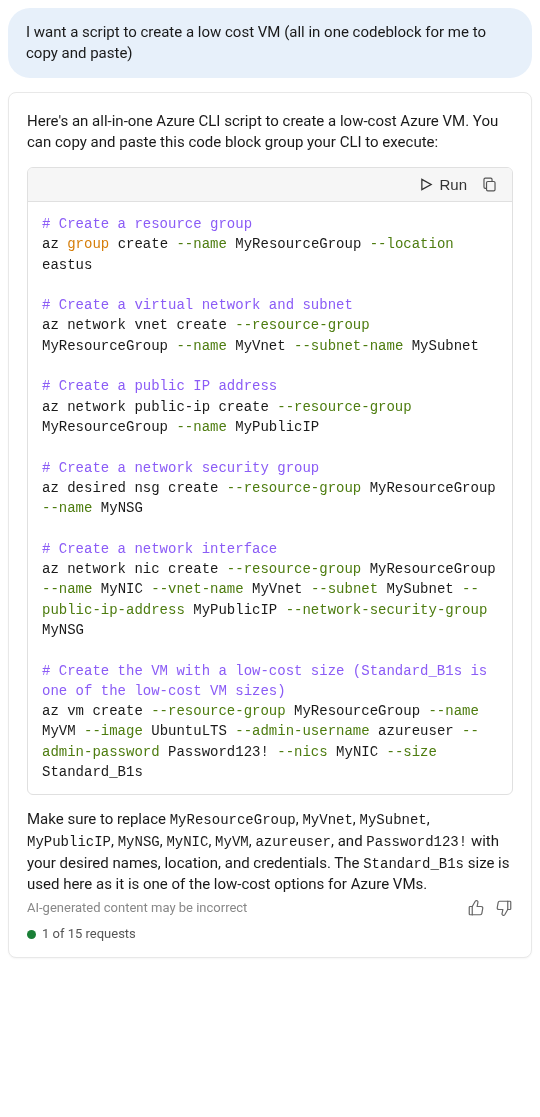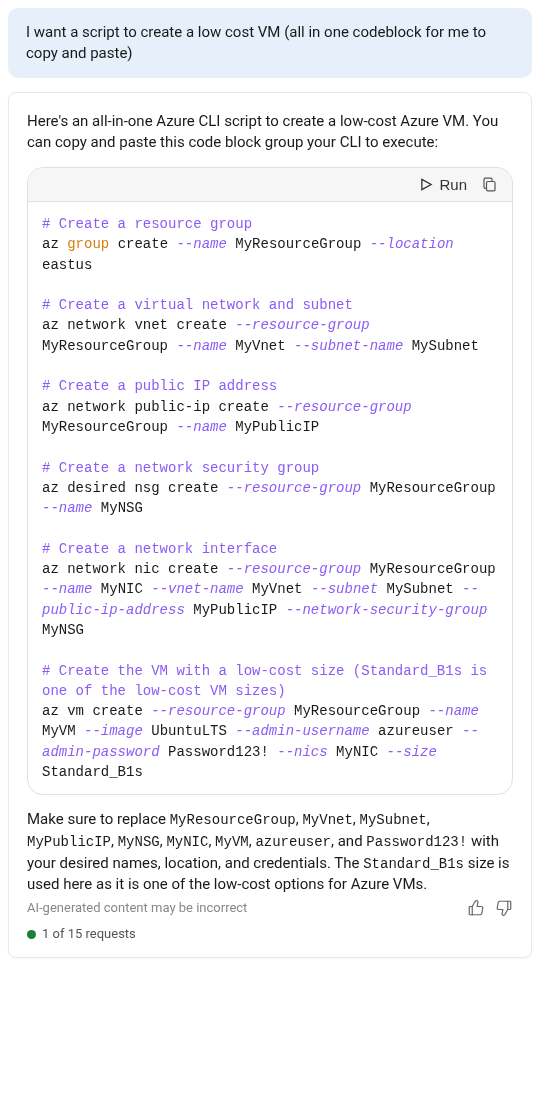--- a/index.html
+++ b/index.html
@@ -7,35 +7,35 @@
     font-family: -apple-system, BlinkMacSystemFont, "Segoe UI", Roboto, Helvetica, Arial, sans-serif;
     background: #ffffff;
     width: 540px;
     padding: 8px;
     color: #1a1a1a;
     font-size: 15px;
     line-height: 1.4;
   }
   .user-bubble {
     background: #e7f0fa;
-    border-radius: 10px;
+    border-radius: 22px;
     padding: 14px 18px;
     margin-bottom: 14px;
   }
   .assistant-card {
     background: #ffffff;
     border: 1px solid #e8e8e8;
     border-radius: 8px;
     padding: 18px 18px 14px 18px;
     box-shadow: 0 1px 2px rgba(0,0,0,0.04);
   }
   .intro-text { margin-bottom: 14px; }
   .code-container {
     border: 1px solid #e0e0e0;
-    border-radius: 16px;
+    border-radius: 6px;
     overflow: hidden;
     margin-bottom: 14px;
   }
   .code-toolbar {
     background: #f6f6f6;
     border-bottom: 1px solid #e0e0e0;
     display: flex;
     justify-content: flex-end;
     align-items: center;
     gap: 14px;
@@ -65,21 +65,21 @@
     font-family: "SFMono-Regular", Consolas, "Liberation Mono", Menlo, monospace;
     font-size: 14px;
     line-height: 1.45;
     padding: 12px 14px;
     white-space: pre-wrap;
     word-wrap: break-word;
     overflow: hidden;
   }
   .tok-comment { color: #8b5cf6; }
   .tok-kw { color: #d67e0a; }
-  .tok-flag { color: #8b5cf6; font-style: italic; }
+  .tok-flag { color: #4d7c0f; }
   .outro-text { }
   .mono-inline { font-family: "SFMono-Regular", Consolas, "Liberation Mono", Menlo, monospace; font-size: 14px; }
   .footer-row {
     display: flex;
     align-items: center;
     justify-content: space-between;
     color: #888;
     font-size: 13px;
     margin-top: 4px;
     text-align: right;

